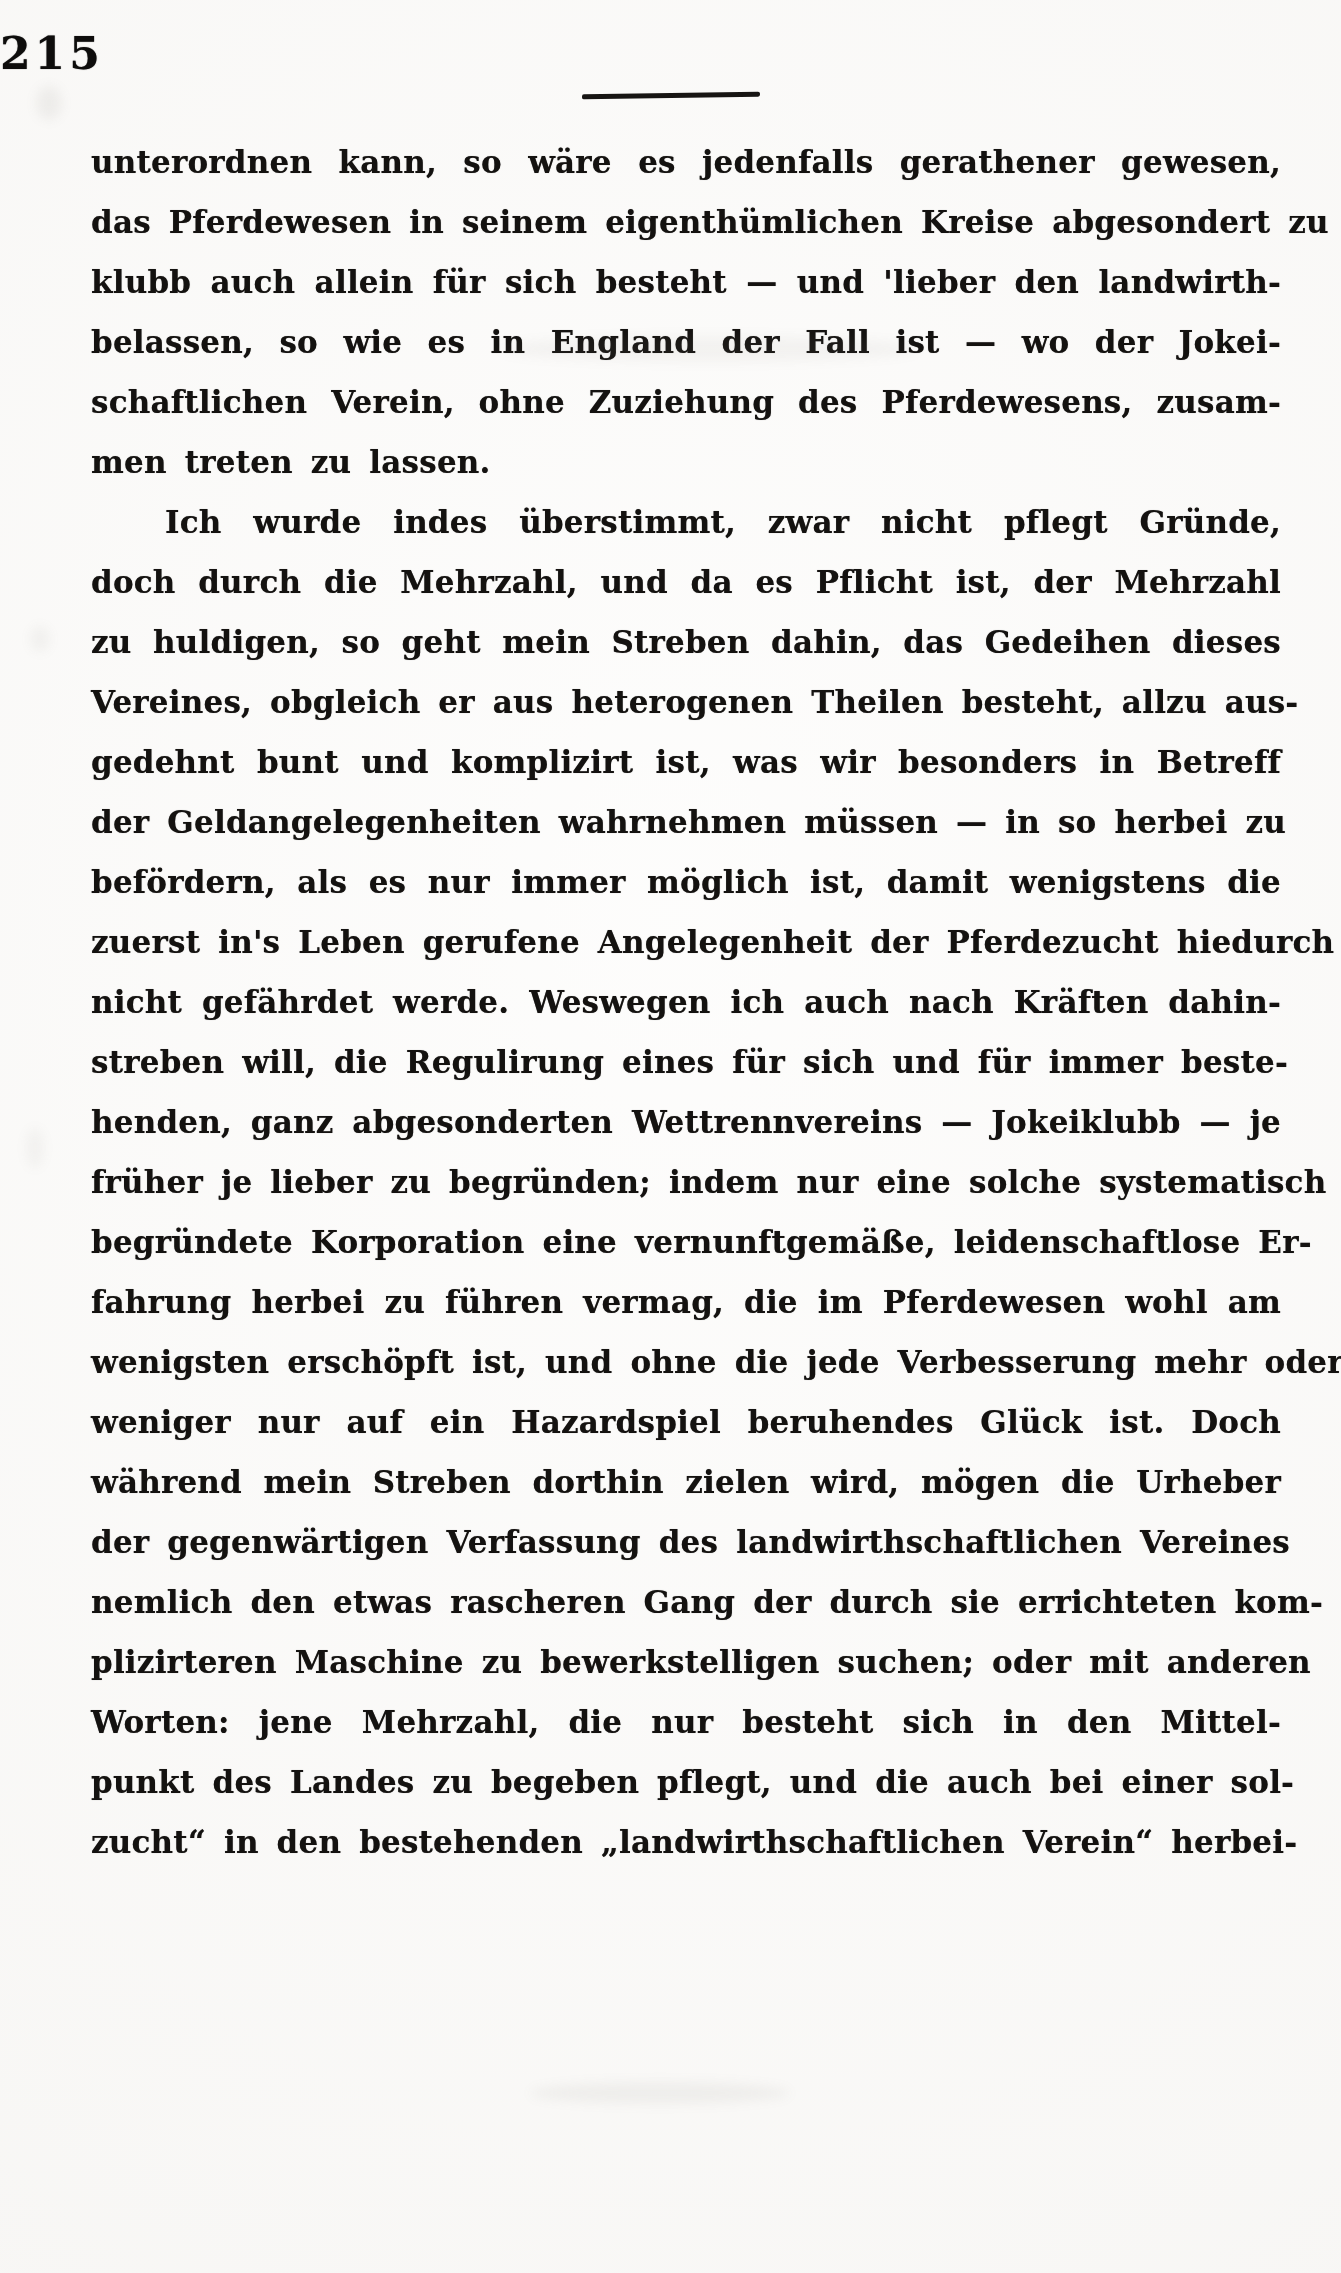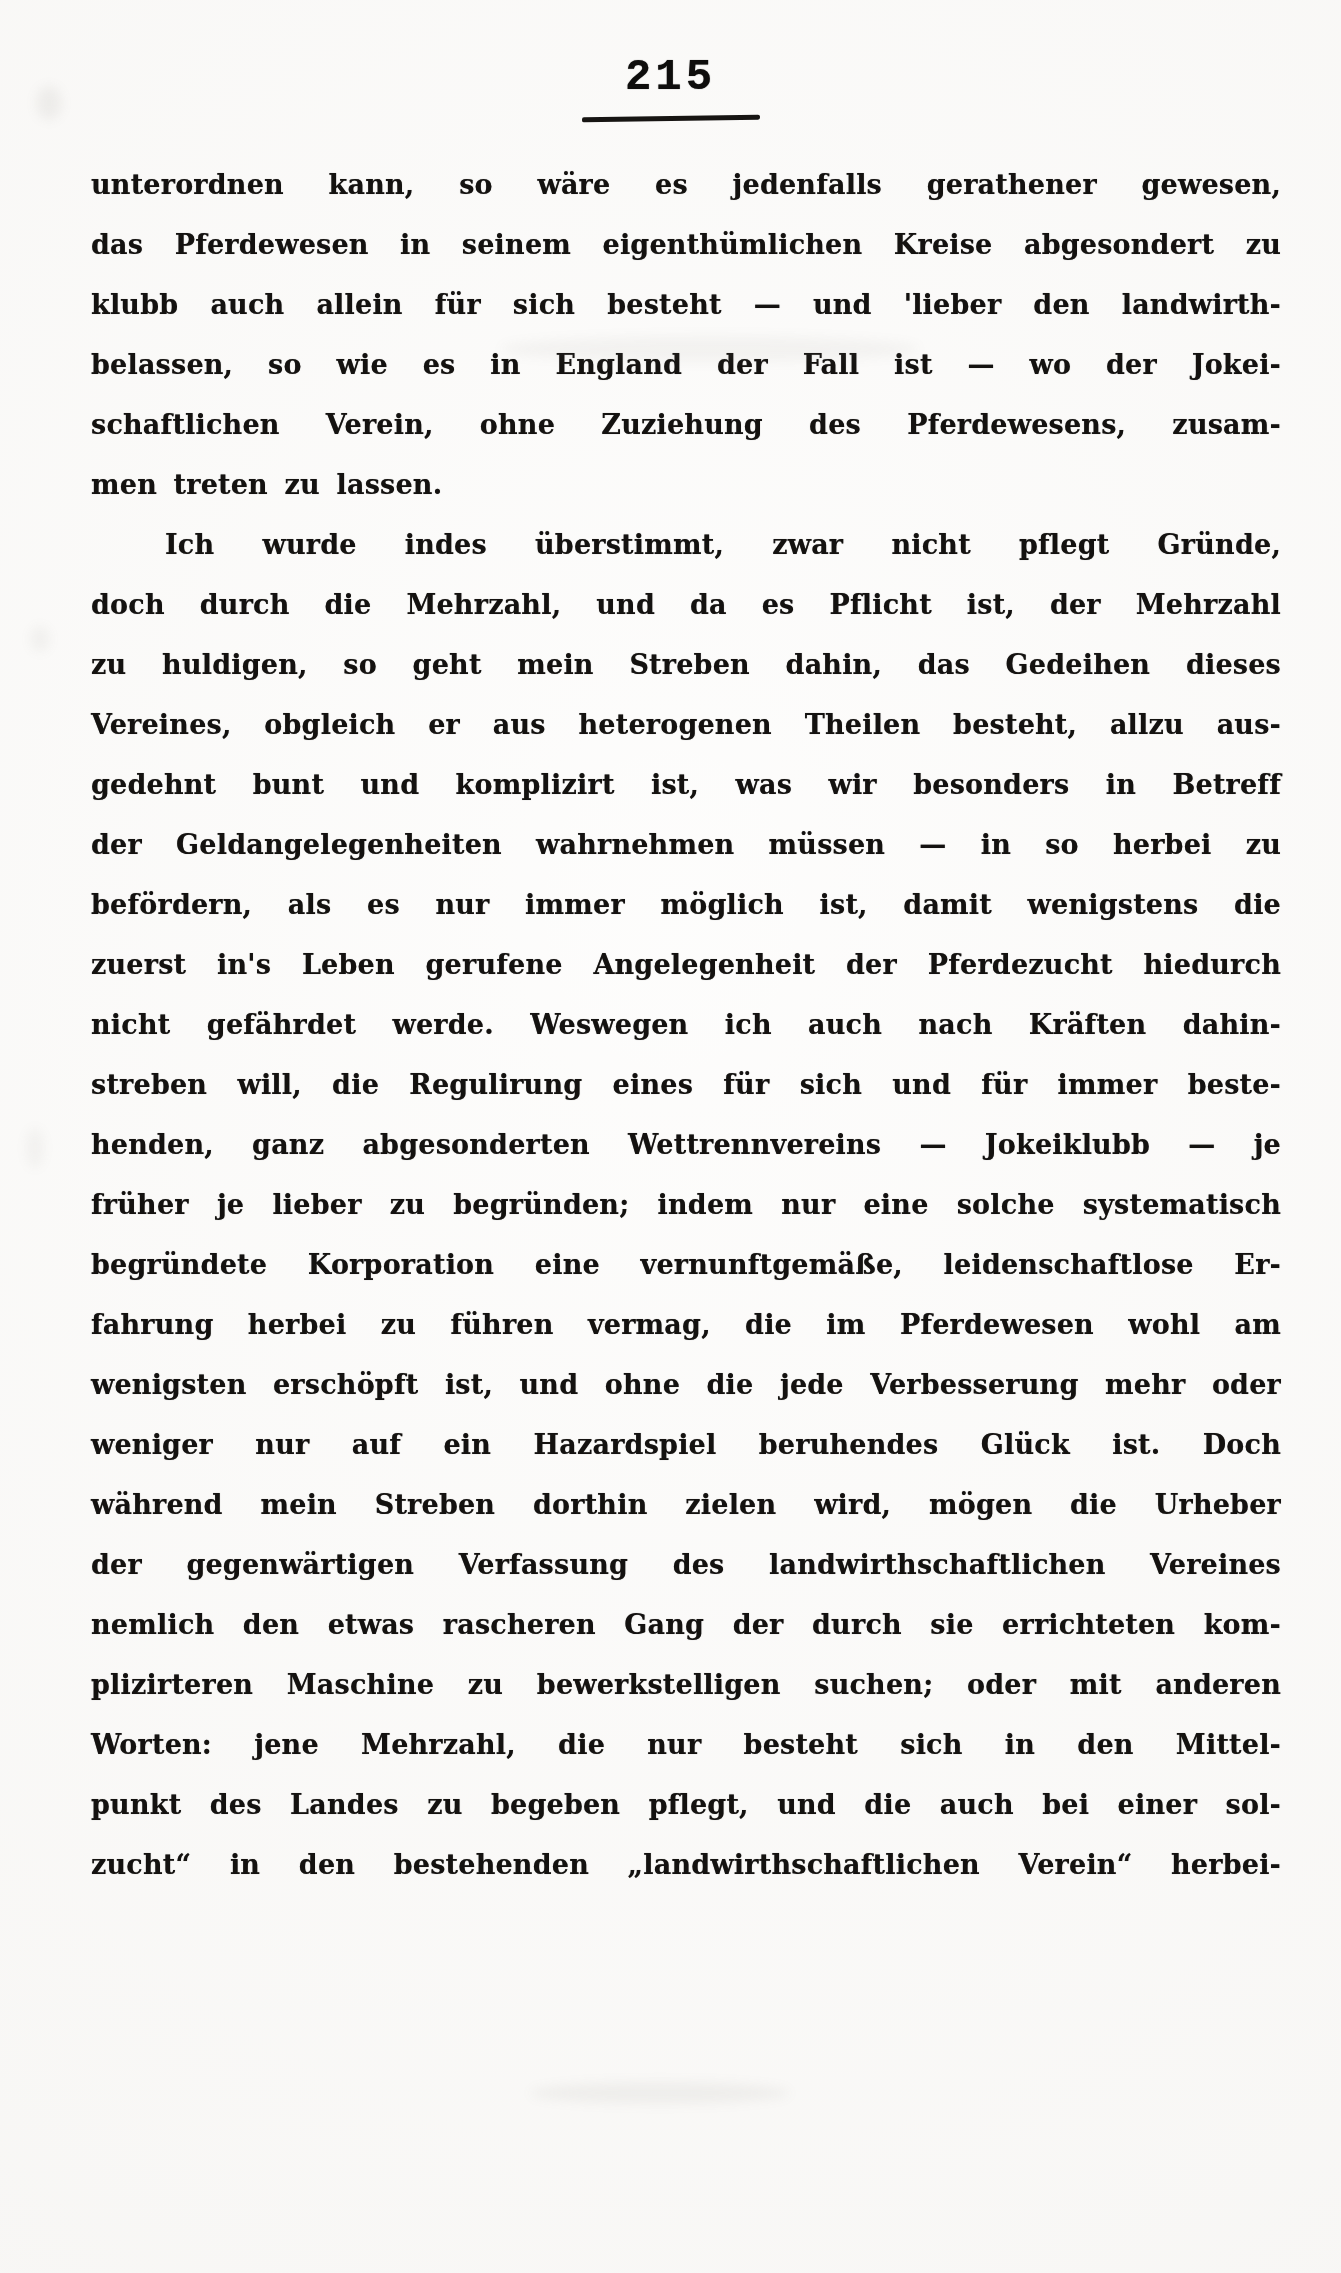--- a/index.html
+++ b/index.html
@@ -16,44 +16,43 @@
     color: #141210;
   }
   .page {
     position: absolute;
     inset: 0;
     background:
       radial-gradient(ellipse 120% 90% at 50% 40%, rgba(255,255,255,0.55), rgba(0,0,0,0.015) 85%),
       #fbfaf8;
   }
   .header {
-    margin-top: 52px;
-    text-align: center;
-    font-family: Liberation Mono, monospace;
+    margin-top: 28px;
+    text-align: left;
   }
   .page-number {
     font-size: 44px;
     font-weight: bold;
     letter-spacing: 4px;
     color: #0e0d0c;
     text-shadow: 0 0 1px rgba(0,0,0,0.6);
   }
   .page-rule {
     width: 178px;
     height: 5px;
     background: #171513;
     margin: 14px auto 0 auto;
     transform: rotate(-0.9deg);
     border-radius: 2px;
   }
   .body-text {
     margin: 34px 60px 0 91px; 
   }
   .line {
-    font-size: 27px;
+    font-size: 31px;
     font-weight: bold;
     line-height: 60px;
     height: 60px;
     text-align: justify;
     text-align-last: justify;
     word-spacing: 7px;
     letter-spacing: 0.2px;
     white-space: nowrap;
     text-shadow: 0 0 0.7px rgba(10,8,6,0.55);
   }

